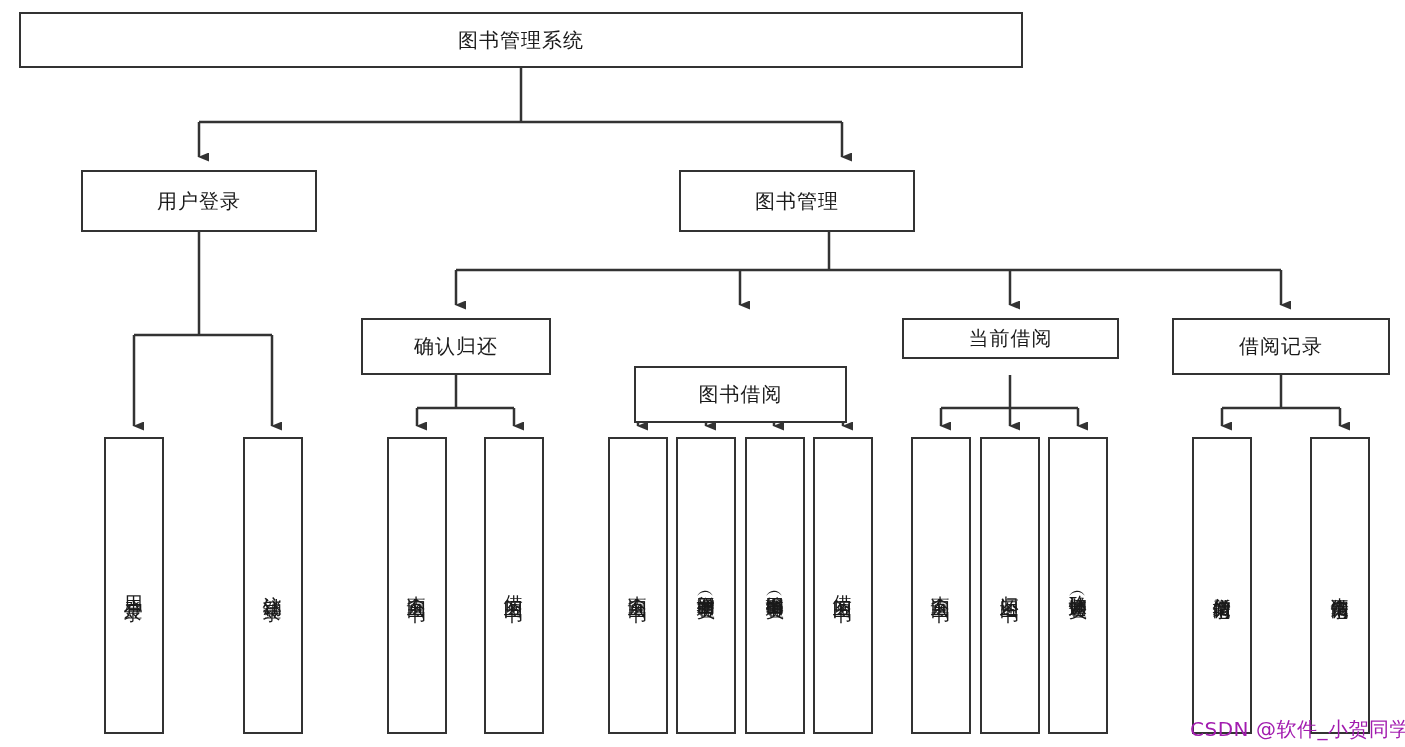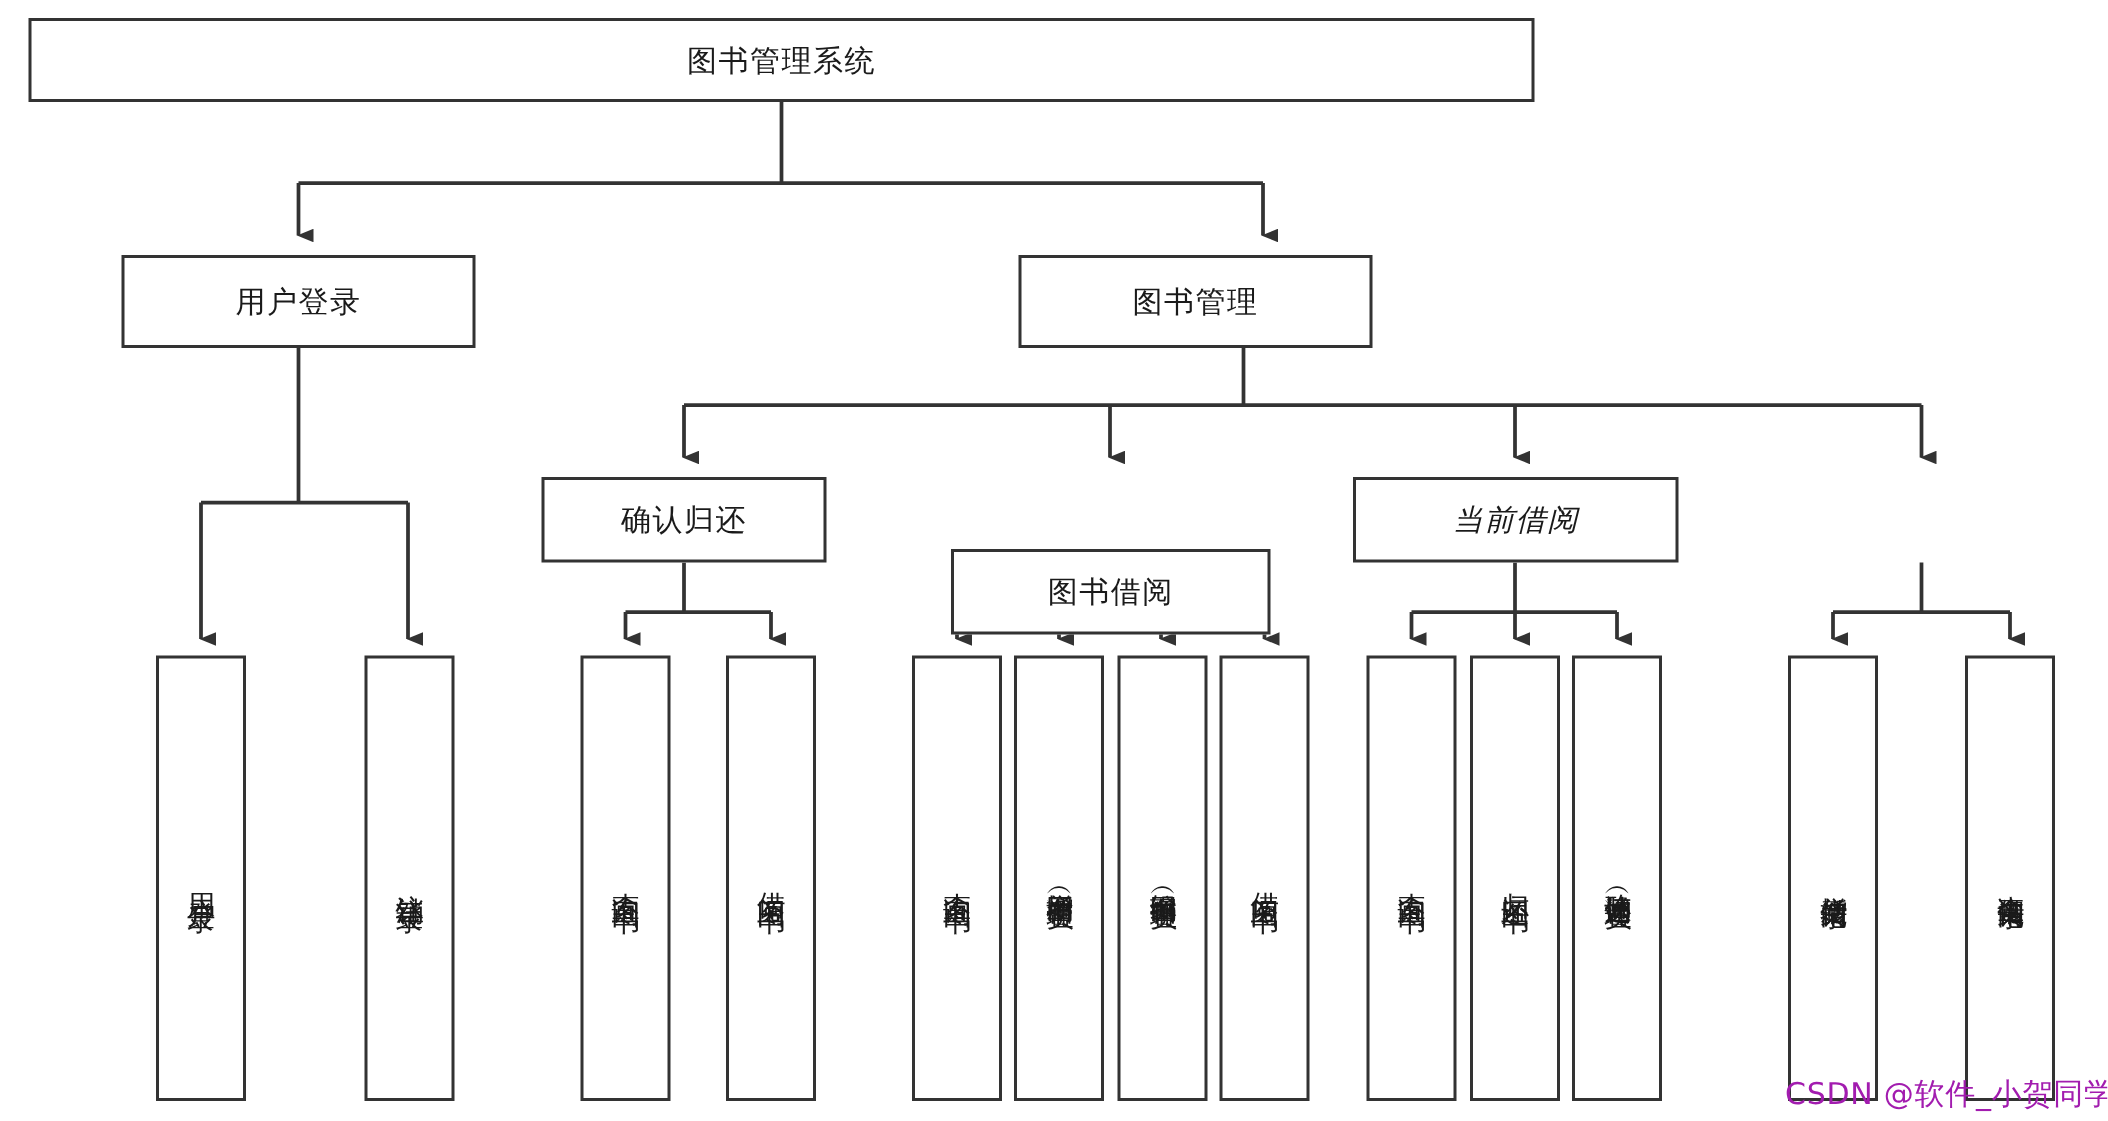--- a/index.html
+++ b/index.html
@@ -132,22 +132,25 @@
   <div class="node node-h" style="left:679px; top:170px; width:236px; height:62px;">
     <span>图书管理</span>
   </div>
 
   <div class="node node-h" style="left:361px; top:318px; width:190px; height:57px;">
     <span>确认归还</span>
   </div>
   <div class="node node-h" style="left:634px; top:318px; width:213px; height:57px;margin-top:48px;">
     <span>图书借阅</span>
   </div>
-  <div class="node node-h" style="left:902px; top:318px; width:217px; height:57px;font-style:italic;">
+  <div class="node node-h" style="left:902px; top:318px; width:217px; height:41px;">
     <span>当前借阅</span>
+  </div>
+  <div class="node node-h" style="left:1172px; top:318px; width:218px; height:57px;">
+    <span>借阅记录</span>
   </div>
 
   <div class="node node-v" style="left:104px; top:437px; width:60px; height:297px;">
     <span>用户登录</span>
   </div>
   <div class="node node-v" style="left:243px; top:437px; width:60px; height:297px;">
     <span>注销登录</span>
   </div>
 
   <div class="node node-v" style="left:387px; top:437px; width:60px; height:297px;">

